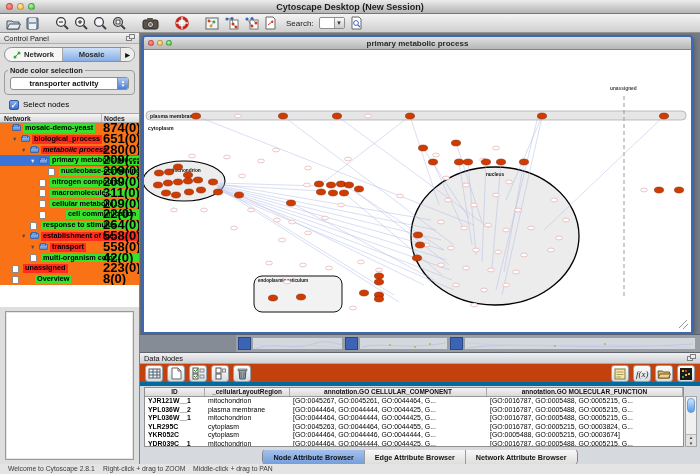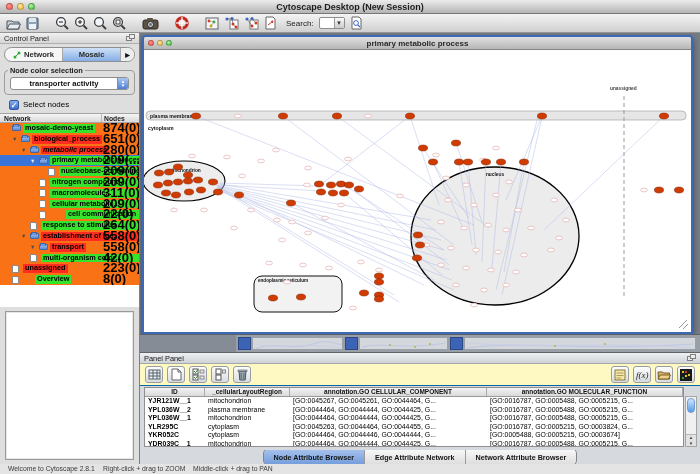--- a/index.html
+++ b/index.html
@@ -69,21 +69,21 @@
 #graph{position:absolute;left:0;top:0}
 
 .strip{position:absolute;left:0;right:0;bottom:0;height:18px;background:#999fa7;border-top:1px solid #5c626b}
 .strip .dark{position:absolute;left:0;top:0;bottom:0;width:96px;background:#868c95}
 .bsq{position:absolute;top:2px;width:13px;height:13px;background:#3d63b5;border:1px solid #2b4786}
 .bbar{position:absolute;top:2px;height:13px;background:#d4d7db;border:1px solid #9aa0a8;overflow:hidden}
 
 
 .data-panel{height:98px;flex:0 0 98px;background:#d6d9dd;border-top:1px solid #5f646b;position:relative;overflow:hidden}
 .dp-header{height:11px;display:flex;justify-content:space-between;align-items:center;padding:0 4px;font-size:7.4px;color:#111;background:linear-gradient(#eef0f2,#cfd2d6);border-bottom:1px solid #a8a8a8}
-.dp-toolbar{height:22px;display:flex;align-items:center;gap:4px;padding:0 5px;background:#fef9c3;border-bottom:1px solid #0369a1}
+.dp-toolbar{height:22px;display:flex;align-items:flex-end;gap:4px;padding:0 5px;background:#c2410c;border-bottom:4px solid #0369a1}
 .dp-sp{flex:1}
 .dpi{width:18px;height:17px;border:1px solid #979da3;border-radius:3px;background:linear-gradient(#fdfdfd,#d9dcdf);display:flex;align-items:center;justify-content:center}
 .dtable{position:absolute;left:4px;width:540px;top:34px;bottom:3px;background:#fff;border:1px solid #8f8f8f;overflow:hidden}
 .dthead{display:flex;height:9px;background:linear-gradient(#f3f3f3,#dadada);border-bottom:1px solid #999;font-size:6.5px;font-weight:bold;color:#111}
 .dthead span{border-right:1px solid #ababab;text-align:center;overflow:hidden;white-space:nowrap;line-height:8px}
 .dtrow{display:flex;height:8.6px;font-size:6.9px;color:#000}
 .dtrow span{overflow:hidden;white-space:nowrap;padding-left:3px;line-height:8.6px}
 .c0{width:60px}.c1{width:85px}.c2{width:197px}.c3{flex:1}
 .dtrow .c0{font-weight:bold}
 .dp-scroll{position:absolute;right:3px;top:43px;bottom:3px;width:12px;background:#f0f0f0;border:1px solid #a5a5a5}
@@ -552,21 +552,21 @@
                 <path d="M2 9 C 50 2, 120 12, 228 5" fill="none" stroke="#b9c2e8" stroke-width=".8"></path>
                 <path d="M2 4 C 70 10, 150 2, 228 9" fill="none" stroke="#c7cde9" stroke-width=".7"></path>
                 <circle cx="90" cy="7" r="1" fill="#aab94f"></circle>
                 <circle cx="140" cy="5" r="1" fill="#aab94f"></circle>
               </svg></span>
         </div>
       </div>
 
       <div class="data-panel">
         <div class="dp-header">
-          <span>Panel Panel</span>
+          <span>Data Nodes</span>
           <span class="float-ic">
               <i></i>
               <i></i>
             </span>
         </div>
         <div class="dp-toolbar">
           <span class="dpi">
               <svg width="13" height="11">
                 <rect x="1" y="1" width="11" height="9" fill="#eef2f6" stroke="#55606a"></rect>
                 <line x1="1" y1="4" x2="12" y2="4" stroke="#55606a"></line>
@@ -685,21 +685,21 @@
         </div>
         <div class="dp-scroll">
           <span class="dp-thumb"></span>
           <span class="dp-arrows">▲<br>▼</span>
         </div>
       </div>
 
       <div class="tabs-row">
         <div id="btabs">
             <span class="btab selected">Node Attribute Browser</span>
-            <span class="btab">Edge Attribute Network</span>
+            <span class="btab">Edge Attribute Browser</span>
             <span class="btab">Network Attribute Browser</span>
           </div>
       </div>
     </div>
   </div>
 
   <div class="statusbar" id="statusbar">
       <span style="left: 8px;">Welcome to Cytoscape 2.8.1</span>
       <span style="left: 103px;">Right-click + drag to ZOOM</span>
       <span style="left: 193px;">Middle-click + drag to PAN</span>

